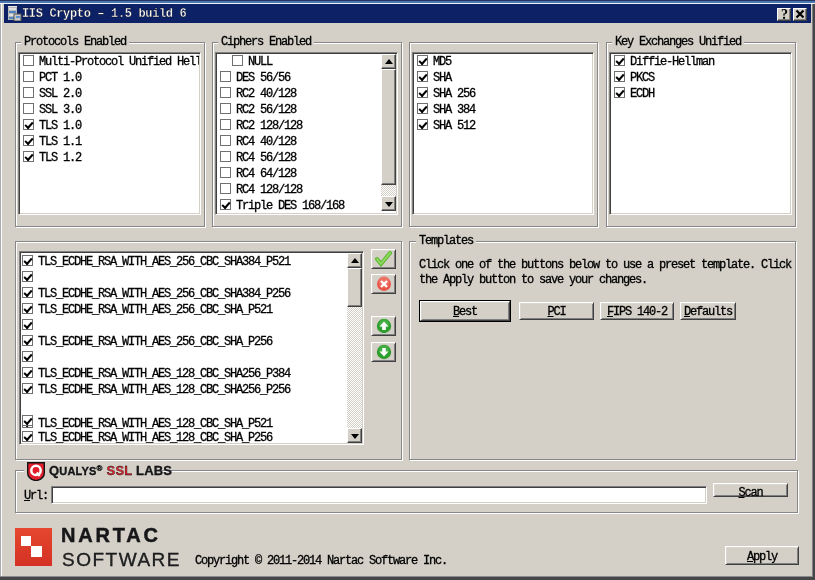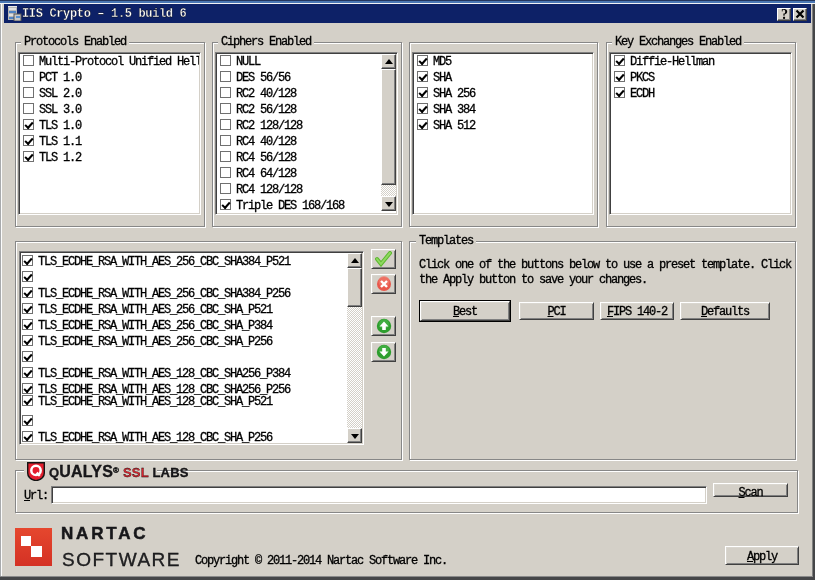--- a/index.html
+++ b/index.html
@@ -87,36 +87,36 @@
 
 <div class="abs group" id="gCiph" style="left:212px;top:42px;width:188px;height:183px;"></div>
 <div class="abs glabel" style="left:218px;top:36px;">Ciphers Enabled</div>
 <div class="abs sunken" id="lbCiph" style="left:215px;top:52px;width:183px;height:163px;"></div>
 
 <div class="abs group" id="gHash" style="left:409px;top:42px;width:187px;height:183px;"></div>
 <div class="abs glabel" style="left:416px;top:36px;margin-top:27px;">Hashes Enabled</div>
 <div class="abs sunken" id="lbHash" style="left:412px;top:52px;width:182px;height:163px;"></div>
 
 <div class="abs group" id="gKey" style="left:606px;top:42px;width:188px;height:183px;"></div>
-<div class="abs glabel" style="left:612px;top:36px;">Key Exchanges Enabled</div>
+<div class="abs glabel" style="left:612px;top:36px;">Key Exchanges Unified</div>
 <div class="abs sunken" id="lbKey" style="left:609px;top:52px;width:183px;height:163px;"></div>
 
 <div class="abs group" id="gSSL" style="left:15px;top:241px;width:385px;height:217px;"></div>
 <div class="abs glabel" style="left:21px;top:235px;margin-top:40px;">SSL Cipher Suite Order</div>
 <div class="abs sunken" id="lbSSL" style="left:19px;top:251px;width:345px;height:194px;"></div>
 
 <div class="abs group" id="gTpl" style="left:409px;top:241px;width:385px;height:217px;"></div>
 <div class="abs glabel" style="left:416px;top:235px;">Templates</div>
 <div class="abs" style="left:419px;top:258px;white-space:nowrap;line-height:15px;">Click one of the buttons below to use a preset template. Click<br>the Apply button to save your changes.</div>
 <div class="abs" id="bBest" style="left:419px;top:300px;width:92px;height:22px;background:#000;padding:1px;box-sizing:border-box;">
  <div class="btn" style="width:100%;height:100%;line-height:21px;"><u>B</u>est</div>
   </div>
 <div class="abs btn" style="left:519px;top:302px;width:75px;height:18px;line-height:19px;"><u>P</u>CI</div>
 <div class="abs btn" style="left:600px;top:302px;width:74px;height:18px;line-height:19px;"><u>F</u>IPS 140-2</div>
-<div class="abs btn" style="left:680px;top:302px;width:90px;height:18px;line-height:19px;"><u>D</u>efaults</div>
+<div class="abs btn" style="left:680px;top:302px;width:56px;height:18px;line-height:19px;"><u>D</u>efaults</div>
 
 <div class="abs btn" style="left:371px;top:249px;width:25px;height:20px;">
 <svg width="18" height="16" viewBox="0 0 18 16" style="margin-top:1px">
 <path d="M2 8 L6 13 L15 2" stroke="#5cb82e" stroke-width="4" fill="none" stroke-linecap="round"></path>
 <path d="M2 8 L6 13 L15 2" stroke="#8fd860" stroke-width="2" fill="none" stroke-linecap="round"></path>
 </svg></div>
 <div class="abs btn" style="left:371px;top:274px;width:25px;height:20px;">
 <svg width="16" height="16" viewBox="0 0 16 16" style="margin-top:1px">
 <circle cx="8" cy="8" r="7" fill="#e9574b"></circle>
 <circle cx="8" cy="5.5" r="5.5" fill="#ef7a6d" opacity="0.7"></circle>
@@ -135,21 +135,21 @@
 <path d="M8 12.5 L3.5 7.5 L6.2 7.5 L6.2 4 L9.8 4 L9.8 7.5 L12.5 7.5 Z" fill="#fff"></path>
 </svg></div>
 
 <div class="abs group" id="gQualys" style="left:15px;top:470px;width:781px;height:41px;"></div>
 <div class="abs" id="qlegend" style="left:24px;top:462px;width:133px;height:17px;background:#d4d0c8;"></div>
 <svg class="abs" style="left:27px;top:462px;" width="18" height="19" viewBox="0 0 18 19">
  <path d="M0.7 0.7 h16.6 v10.3 c0 4.7 -4.2 6.8 -8.3 7.8 c-4.1 -1 -8.3 -3.1 -8.3 -7.8 Z" fill="#e31e2d" stroke="#151515" stroke-width="1.4"></path>
  <circle cx="9" cy="8.4" r="4.7" fill="none" stroke="#fff" stroke-width="2.5"></circle>
  <path d="M9.7 10.7 l3.1 3.1" stroke="#fff" stroke-width="2.4"></path>
 </svg>
-<div class="abs" style="left:49px;top:463px;font-family:'Liberation Sans',sans-serif;font-weight:bold;font-size:13px;letter-spacing:0.2px;color:#19181c;">Q<span style="font-size:16px;">UALYS</span><span style="font-size:8px;vertical-align:4px;">®</span> <span style="color:#d9232e;">SSL</span> <span>LABS</span></div>
+<div class="abs" style="left:49px;top:463px;font-family:'Liberation Sans',sans-serif;font-weight:bold;font-size:13px;letter-spacing:0.2px;color:#19181c;">Q<span style="font-size:11px;">UALYS</span><span style="font-size:8px;vertical-align:4px;">®</span> <span style="color:#d9232e;">SSL</span> <span>LABS</span></div>
 <div class="abs" style="left:24px;top:489px;"><u>U</u>rl:</div>
 <div class="abs sunken" style="left:51px;top:486px;width:656px;height:18px;"></div>
 <div class="abs btn" style="left:713px;top:483px;width:75px;height:14px;line-height:18px;"><u>S</u>can</div>
 
 <div class="row" style="left:23px;top:54px;width:176px;">
     <span class="cb"></span>
     <span class="rt">Multi-Protocol Unified Hello</span>
   </div>
 <div class="row" style="left:23px;top:70px;width:176px;">
     <span class="cb"></span>
@@ -168,21 +168,21 @@
     <span class="rt">TLS 1.0</span>
   </div>
 <div class="row" style="left:23px;top:134px;width:176px;">
     <span class="cb c"></span>
     <span class="rt">TLS 1.1</span>
   </div>
 <div class="row" style="left:23px;top:150px;width:176px;">
     <span class="cb c"></span>
     <span class="rt">TLS 1.2</span>
   </div>
-<div class="row" style="left:220px;top:54px;width:162px;">
+<div class="row" style="left:232px;top:54px;width:162px;">
     <span class="cb"></span>
     <span class="rt">NULL</span>
   </div>
 <div class="row" style="left:220px;top:70px;width:162px;">
     <span class="cb"></span>
     <span class="rt">DES 56/56</span>
   </div>
 <div class="row" style="left:220px;top:86px;width:162px;padding-left:41px;">
     <span class="cb"></span>
     <span class="rt">RC2 40/128</span>
@@ -257,38 +257,37 @@
 <div class="row" style="left:22px;top:286px;width:322px;">
     <span class="cb c"></span>
     <span class="rt">TLS_ECDHE_RSA_WITH_AES_256_CBC_SHA384_P256</span>
   </div>
 <div class="row" style="left:22px;top:302px;width:322px;">
     <span class="cb c"></span>
     <span class="rt">TLS_ECDHE_RSA_WITH_AES_256_CBC_SHA_P521</span>
   </div>
 <div class="row" style="left:22px;top:318px;width:322px;">
     <span class="cb c"></span>
-    <span class="rt">TLS_ECDHE_RSA_WITH_AES_256_CBC_SHA_P384</span>
   </div>
 <div class="row" style="left:22px;top:334px;width:322px;">
     <span class="cb c"></span>
     <span class="rt">TLS_ECDHE_RSA_WITH_AES_256_CBC_SHA_P256</span>
   </div>
 <div class="row" style="left:22px;top:350px;width:322px;">
     <span class="cb c"></span>
   </div>
 <div class="row" style="left:22px;top:366px;width:322px;">
     <span class="cb c"></span>
     <span class="rt">TLS_ECDHE_RSA_WITH_AES_128_CBC_SHA256_P384</span>
   </div>
 <div class="row" style="left:22px;top:382px;width:322px;">
     <span class="cb c"></span>
     <span class="rt">TLS_ECDHE_RSA_WITH_AES_128_CBC_SHA256_P256</span>
   </div>
-<div class="row" style="left:22px;top:394px;width:322px;padding-left:10px;">
+<div class="row" style="left:22px;top:416px;width:322px;padding-left:10px;">
     <span class="cb c"></span>
     <span class="rt">TLS_ECDHE_RSA_WITH_AES_128_CBC_SHA_P521</span>
   </div>
 <div class="row" style="left:22px;top:414px;width:322px;">
     <span class="cb c"></span>
   </div>
 <div class="row" style="left:22px;top:430px;width:322px;">
     <span class="cb c"></span>
     <span class="rt">TLS_ECDHE_RSA_WITH_AES_128_CBC_SHA_P256</span>
   </div>
@@ -308,16 +307,16 @@
   </div>
 <div class="sb-thumb" style="left:347px;top:268px;width:15px;height:39px;"></div>
 <div class="sb-btn" style="left:347px;top:428px;width:15px;height:15px;">
     <span class="tri-dn" style="left:3px;top:5px;"></span>
   </div>
 
 <div class="abs" id="nlogo" style="left:15px;top:528px;width:37px;height:38px;background:linear-gradient(#e5472e,#d43124);">
  <div class="abs" style="left:6px;top:8px;width:10px;height:10px;background:#fff;"></div>
  <div class="abs" style="left:16px;top:18px;width:11px;height:11px;background:#fff;"></div>
 </div>
-<div class="abs" style="left:61px;top:524px;font-family:'Liberation Sans',sans-serif;font-weight:bold;font-size:17px;letter-spacing:2.8px;color:#17171a;-webkit-text-stroke:0.5px #17171a;">NARTAC</div>
+<div class="abs" style="left:61px;top:524px;font-family:'Liberation Sans',sans-serif;font-weight:bold;font-size:20px;letter-spacing:2.8px;color:#17171a;-webkit-text-stroke:0.5px #17171a;">NARTAC</div>
 <div class="abs" style="left:62px;top:549px;font-family:'Liberation Sans',sans-serif;font-size:19px;letter-spacing:1.5px;color:#232326;">SOFTWARE</div>
 <div class="abs" style="left:195px;top:554px;">Copyright © 2011-2014 Nartac Software Inc.</div>
 <div class="abs btn" style="left:725px;top:546px;width:74px;height:19px;line-height:20px;"><u>A</u>pply</div>
 
 </body></html>

